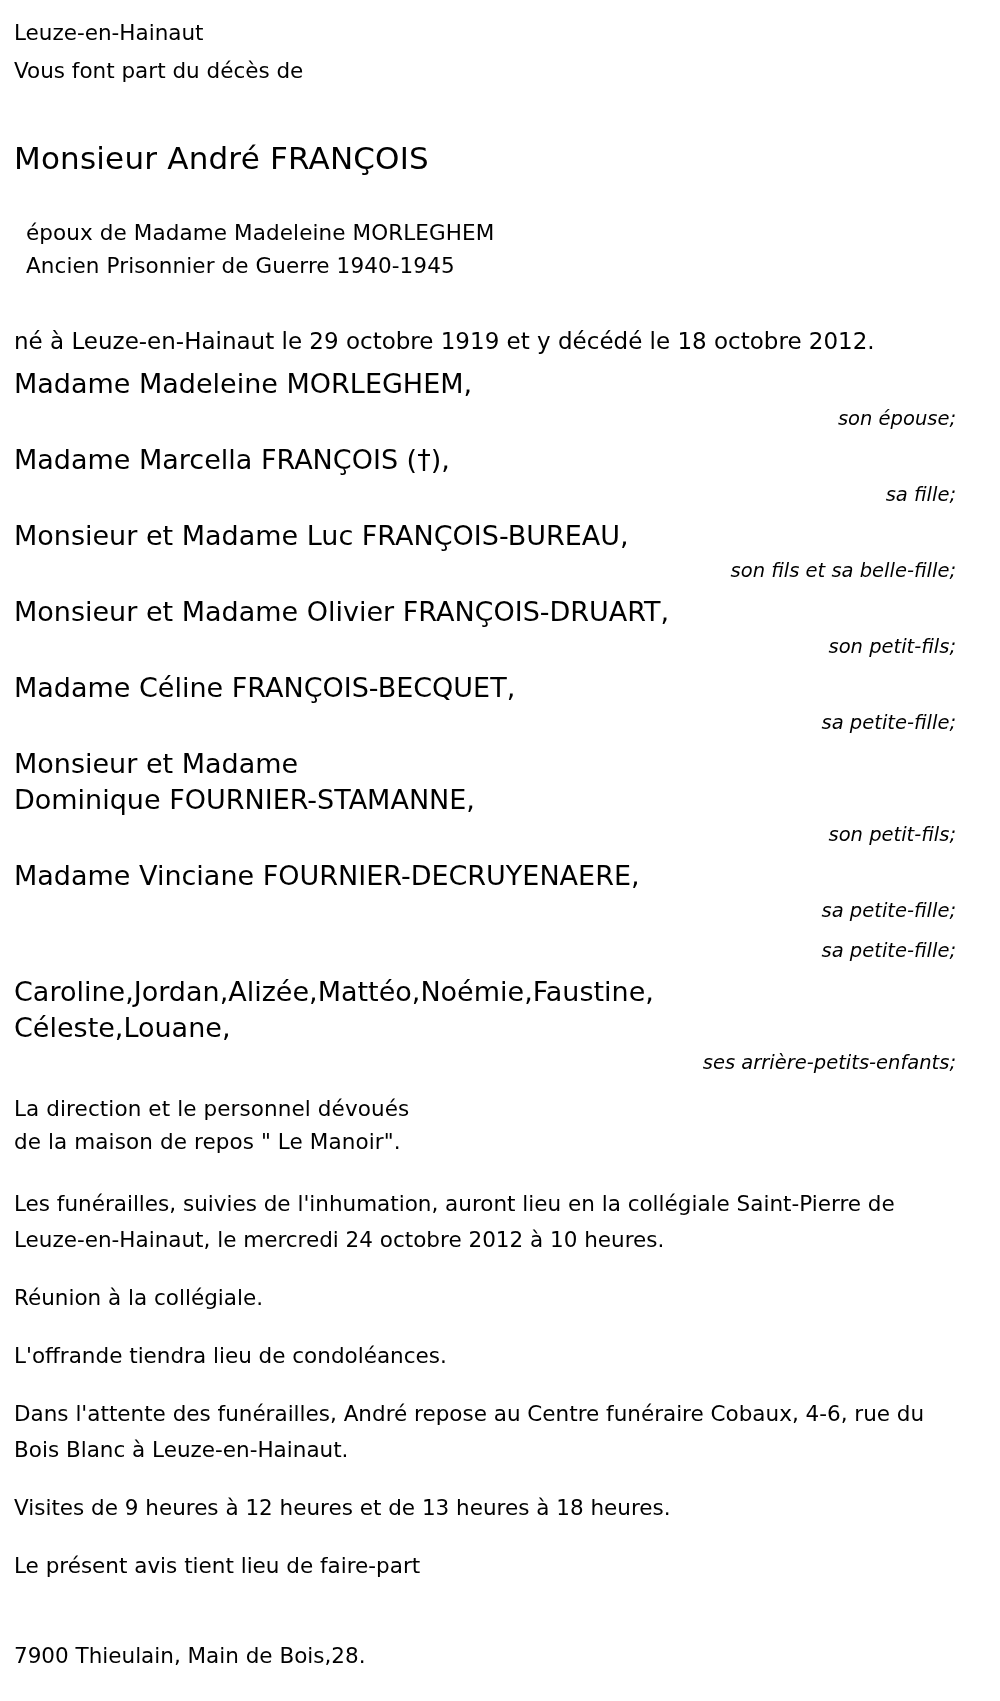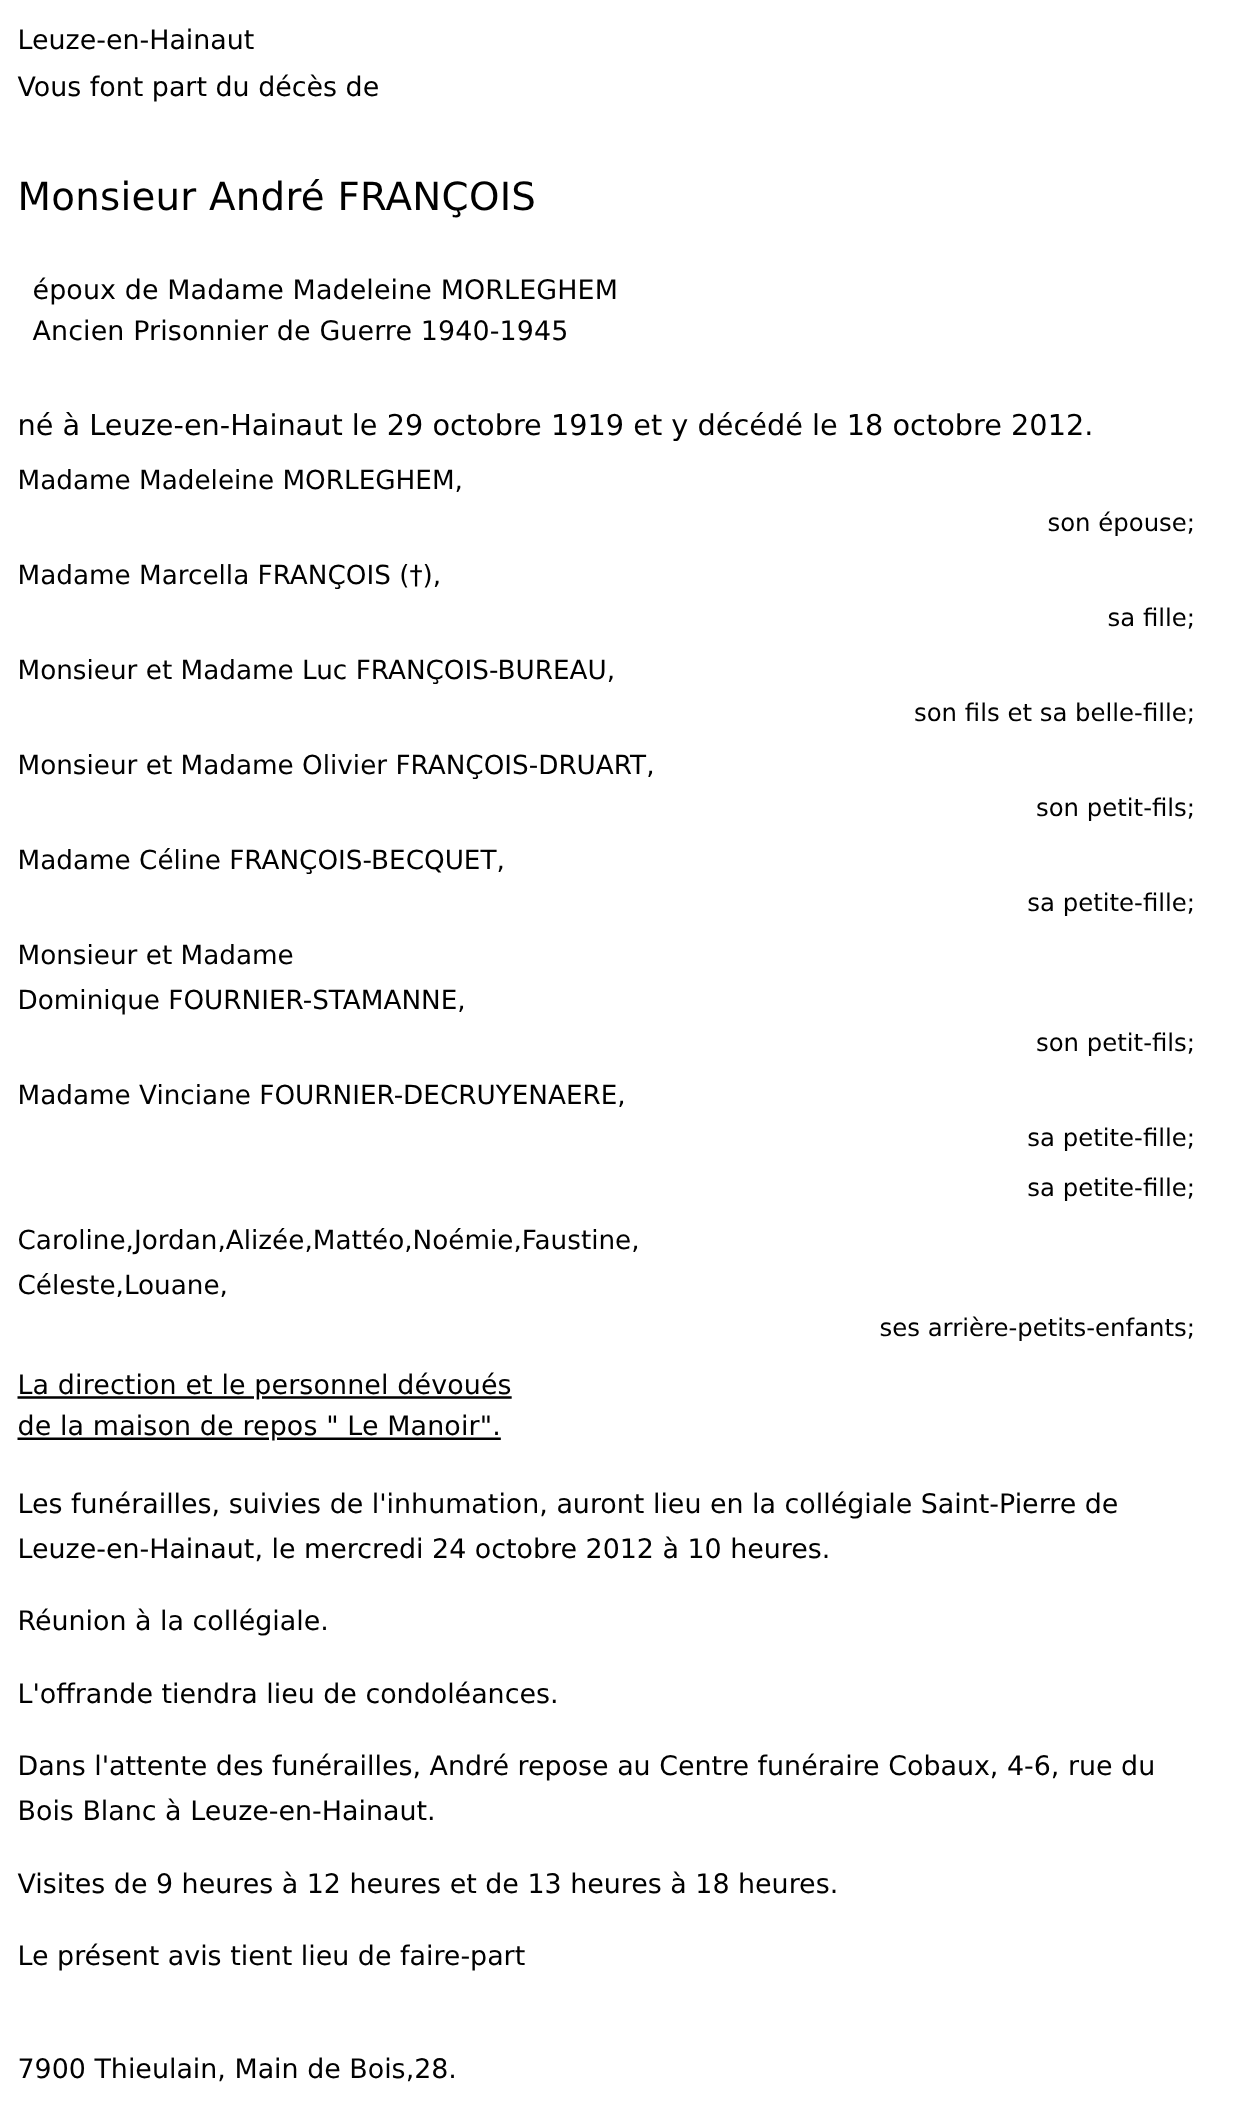--- a/index.html
+++ b/index.html
@@ -59,35 +59,35 @@
 
   
   .family {
     margin-top: 6px;
   }
   .family-entry {
     position: relative;
     margin-bottom: 6px;
   }
   .family-names {
-    font-size: 21px;
+    font-size: 27px;
     line-height: 36px;
     white-space: pre-line;
   }
   .family-relation {
+    font-style: italic;
     font-size: 19.5px;
     line-height: 34px;
     text-align: right;
     padding-left: 52%;
   }
 
   
   .care-block {
     margin-top: 12px;
-    text-decoration: underline;
   }
   .care-block .line {
     line-height: 33px;
   }
 
   .para {
     margin-top: 28px;
     font-size: 21.5px;
     line-height: 36px;
     white-space: pre-line;

